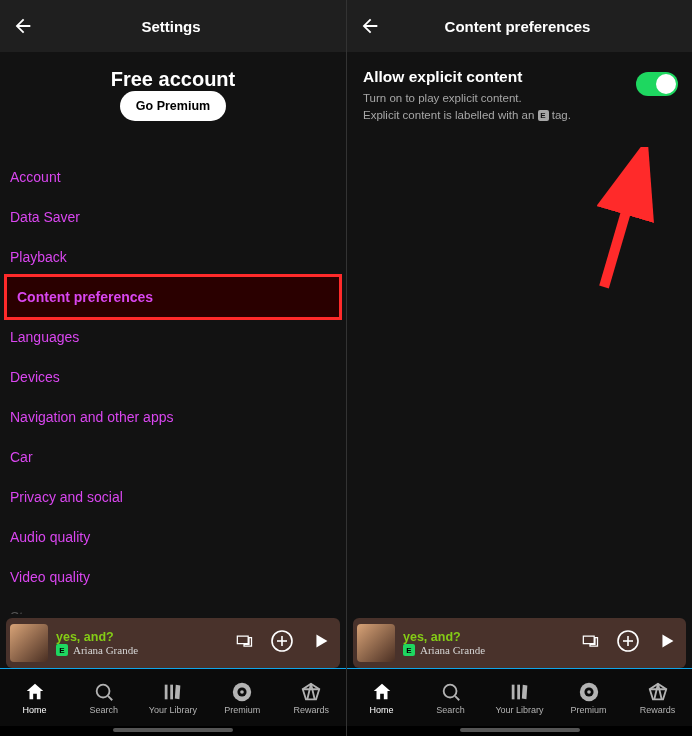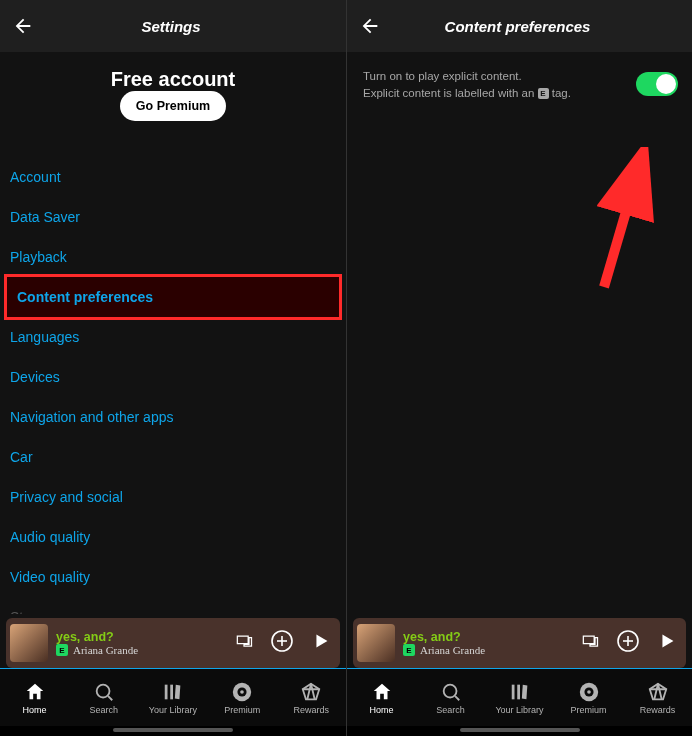--- a/index.html
+++ b/index.html
@@ -30,41 +30,40 @@
       position: relative;
     }
     .back-icon { width: 22px; height: 22px; fill: #fff; cursor: pointer; }
     .header-title {
       position: absolute;
       left: 0; right: 4px;
       text-align: center;
       font-weight: 700;
       font-size: 15px;
       pointer-events: none;
-      font-style: italic;
     }
     .content { flex: 1; overflow: hidden; display:flex; flex-direction: column; }
     .account-block { text-align: center; padding: 16px 0 18px; }
     .account-title { font-weight: 700; font-size: 20px; }
     .premium-btn {
       background: #fff;
       color: #000;
       border: none;
       border-radius: 20px;
       padding: 8px 16px;
       font-weight: 700;
       font-size: 12.5px;
       cursor: pointer;
     }
     .settings-list { display: flex; flex-direction: column; margin-top: 18px; }
     .settings-item {
       font-size: 14px;
       padding: 12px 10px;
       cursor: pointer;
-      color: #0ea5e9;
+      color: #d946ef;
     }
     .settings-item.highlight {
       border: 3px solid #ff2a2a;
       background: #2a0000;
       font-weight: 600;
       margin: -3px 4px;
     }
     .fade-item { color: #555; }
 
     .pref-block { padding: 16px 16px; position: relative; }
@@ -257,20 +256,21 @@
 
 <div class="screen">
   <div class="header">
     <svg class="back-icon" viewBox="0 0 24 24">
         <path d="M20 11H7.83l5.59-5.59L12 4l-8 8 8 8 1.41-1.41L7.83 13H20z"></path>
       </svg>
     <div class="header-title">Content preferences</div>
   </div>
   <div class="content" style="position:relative">
     <div class="pref-block">
+      <div class="pref-title">Allow explicit content</div>
       <div class="pref-desc">
         <span>Turn on to play explicit content.</span><br>
         <span>Explicit content is labelled with an</span>
         <span class="e-tag">E</span>
         <span>tag.</span>
       </div>
       <div class="toggle">
         <div class="toggle-knob"></div>
       </div>
     </div>

